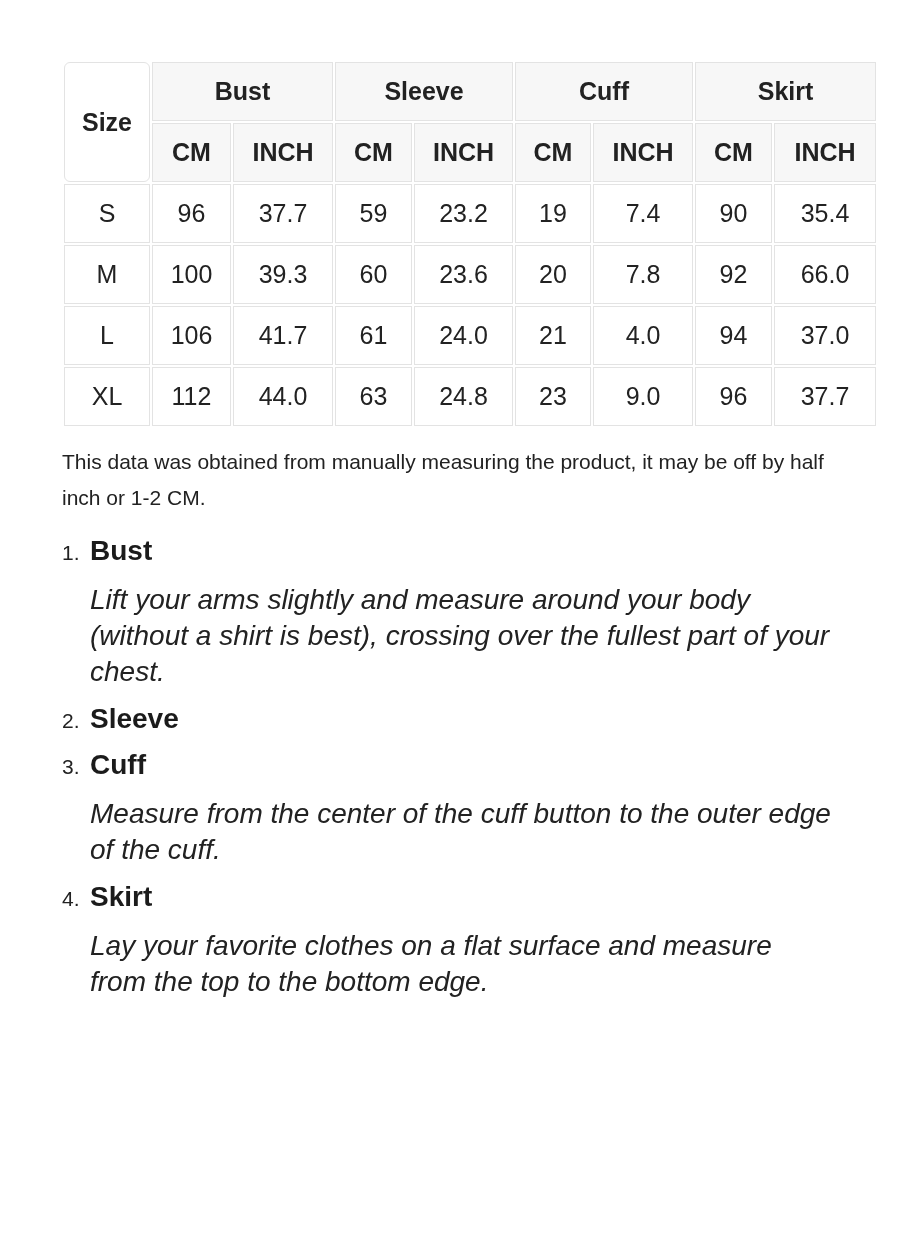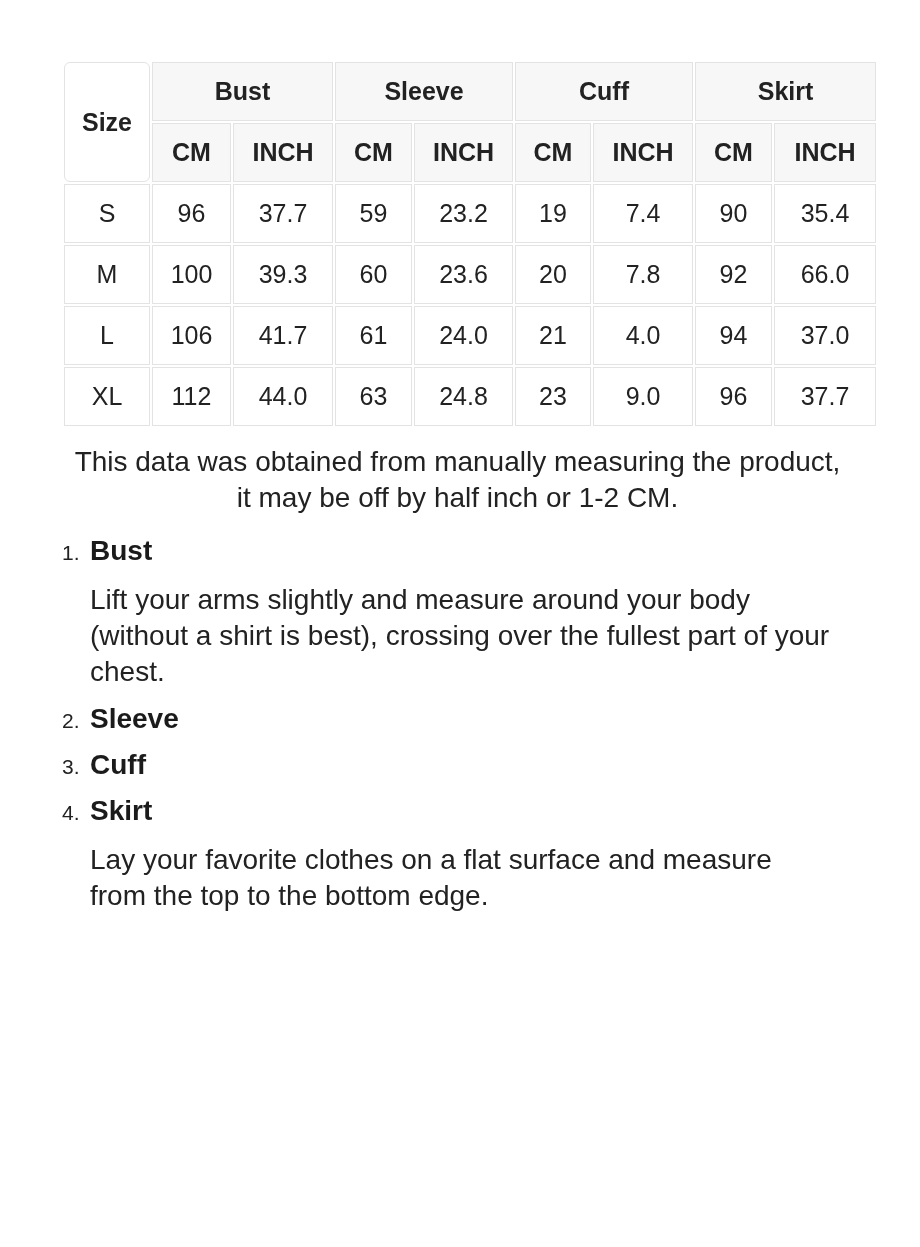--- a/index.html
+++ b/index.html
@@ -48,26 +48,25 @@
 
   
   .howto-heading {
     margin: 45px 0 0 0;
     font-size: 33px;
     line-height: 38px;
     font-weight: 700;
     color: #1b1b1b;
   }
   .howto-intro {
-    margin: 16px 0 0 8px;
+    margin: 16px 0 0 0;
     max-width: 775px;
-    font-size: 28px;
+    font-size: 21px;
     line-height: 36px;
     color: #222222;
-    text-align: center;
   }
   .steps {
     margin-top: 20px;
   }
   .step {
     margin-bottom: 14px;
   }
   .step-header {
     display: flex;
     align-items: baseline;
@@ -83,20 +82,21 @@
     line-height: 30px;
     font-weight: 700;
     color: #1b1b1b;
   }
   .step-desc {
     margin: 14px 0 0 28px;
     max-width: 743px;
     font-size: 28px;
     line-height: 36px;
     color: #222222;
+    font-style: italic;
   }
 </style>
 </head>
 <body>
 
 <div class="page">
 
   <table class="size-chart">
     <colgroup>
       <col style="width:86px">
@@ -194,20 +194,21 @@
         <span class="step-number">2.</span>
         <span class="step-title">Sleeve</span>
       </div>
     </div>
 
     <div class="step">
       <div class="step-header">
         <span class="step-number">3.</span>
         <span class="step-title">Cuff</span>
       </div>
+      <p class="step-desc">Measure from the center of the cuff button to the outer edge of the cuff.</p>
     </div>
 
     <div class="step">
       <div class="step-header">
         <span class="step-number">4.</span>
         <span class="step-title">Skirt</span>
       </div>
       <p class="step-desc">Lay your favorite clothes on a flat surface and measure from the top to the bottom edge.</p>
     </div>
 

